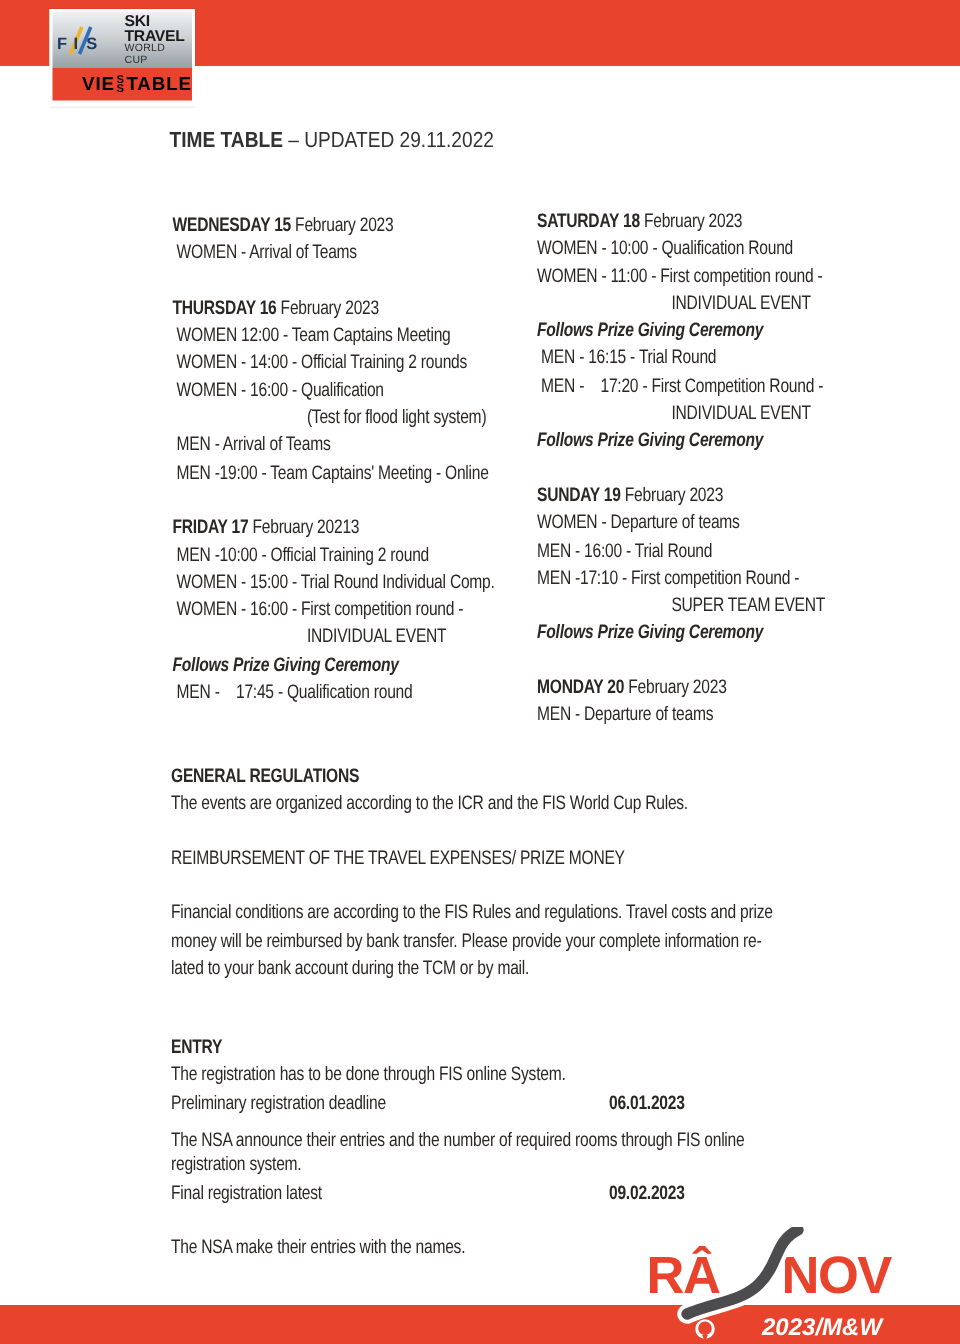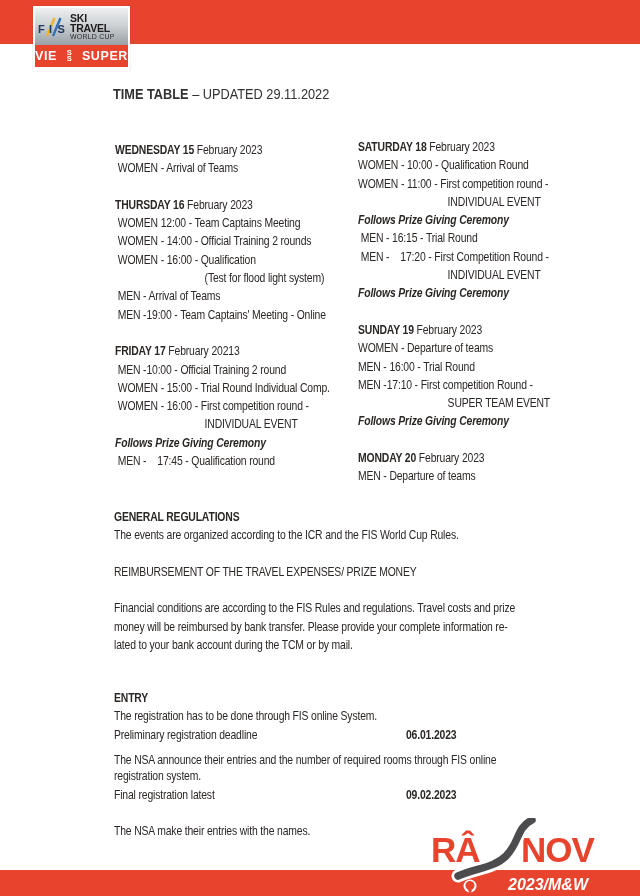--- a/index.html
+++ b/index.html
@@ -8,24 +8,24 @@
   .page{position:relative;width:640px;height:896px;background:#fff;}
 
   
   .topband{position:absolute;left:0;top:0;width:640px;height:44px;}
   .logobox{position:absolute;left:33px;top:6px;width:97px;height:65px;
            border:2px solid #fff;box-sizing:border-box;background:#fff;
            box-shadow:0 0 1px rgba(0,0,0,.25);}
   .logo-top{height:37px;background:linear-gradient(180deg,#eef0f1 0%,#ced2d5 45%,#98a0a6 100%);
             display:flex;align-items:center;padding:2px 2px 2px 3px;box-sizing:border-box;}
   .fis-mark{width:30px;height:22px;flex:0 0 auto;}
-  .logo-text{margin-left:2px;}
+  .logo-text{margin-left:15px;}
   .logo-text .l1{font-size:10.5px;font-weight:700;line-height:10px;color:#1b1b1b;letter-spacing:-.2px;}
   .logo-text .l3{font-size:7px;font-weight:400;line-height:8px;color:#2d2d2d;letter-spacing:.2px;}
-  .logo-brand{height:22px;color:#ffffff;display:flex;align-items:center;justify-content:space-between;
+  .logo-brand{height:22px;color:#000000;display:flex;align-items:center;justify-content:flex-end;
               font-weight:700;font-size:12.5px;letter-spacing:.6px;}
   .ss{display:inline-flex;flex-direction:column;align-items:center;margin:0 1px;}
   .ss span{font-size:7.5px;line-height:6px;font-weight:700;}
 
   
   .title{position:absolute;left:113px;top:86px;font-size:14.5px;white-space:pre;
          transform:scaleX(.88);transform-origin:0 0;color:#323232;}
   .title b{font-weight:700;}
 
   
@@ -67,21 +67,21 @@
         <div class="l1">TRAVEL</div>
         <div class="l3">WORLD CUP</div>
       </div>
     </div>
     <div class="logo-brand" style="background: rgb(232, 67, 45);">
       <span>VIE</span>
         <span class="ss">
           <span>S</span>
           <span>S</span>
         </span>
-        <span>SUPER</span>
+        <span>TABLE</span>
     </div>
   </div>
 
   <div class="title"><b>TIME TABLE</b><span> – UPDATED 29.11.2022</span></div>
 
   <div id="sched-left" class="col" style="left:115px;top:141px;">
       <div class="ln day"><b>WEDNESDAY 15</b><span> February 2023</span></div>
       <div class="ln"> WOMEN - Arrival of Teams</div>
       <div class="gap"></div>
       <div class="ln day"><b>THURSDAY 16</b><span> February 2023</span></div>

